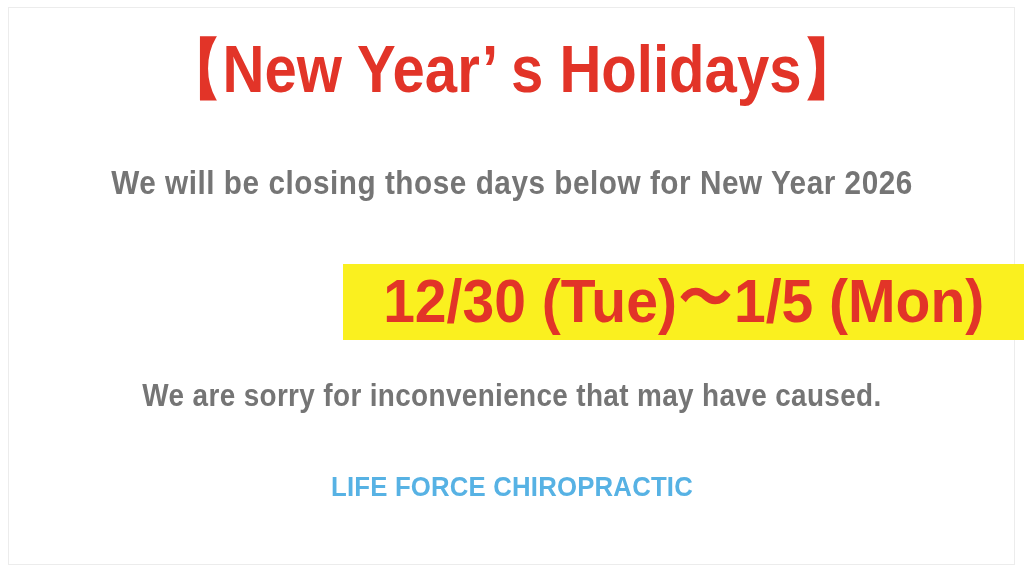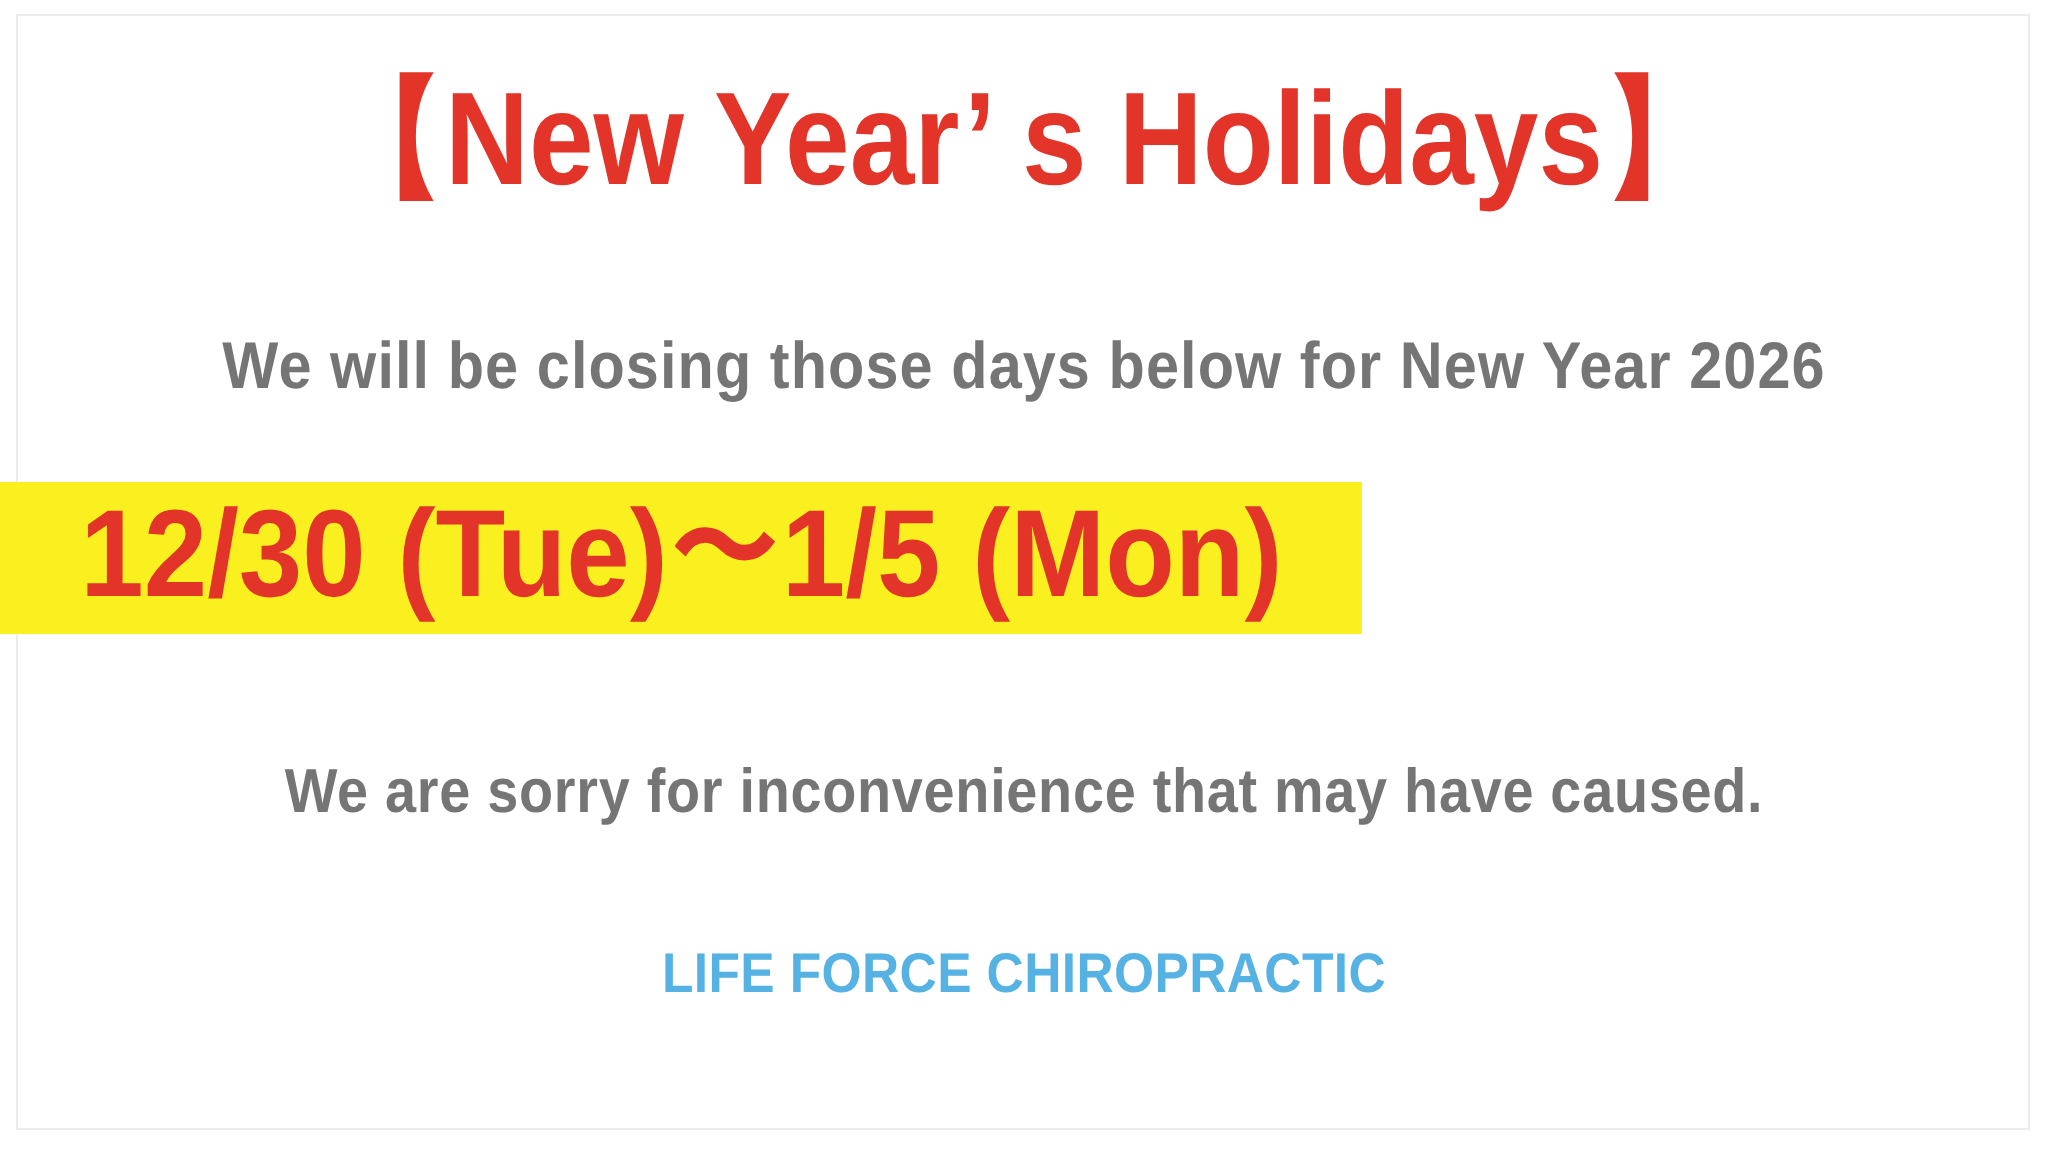--- a/index.html
+++ b/index.html
@@ -69,24 +69,24 @@
     font-size: 33px;
     font-weight: bold;
     letter-spacing: 0.6px;
     transform: scaleX(0.9);
     transform-origin: 50% 50%;
   }
 
   
   #date-row {
     position: absolute;
-    top: 241px;
+    top: 264px;
     left: 0;
     width: 100%;
-    text-align: left;
+    text-align: right;
   }
   #date-highlight {
     display: inline-block;
     background: #FAF01F;
     padding: 6px 14px 8px 14px;
     line-height: 1;
   }
   #date-text {
     display: inline-block;
     color: #E23428;

